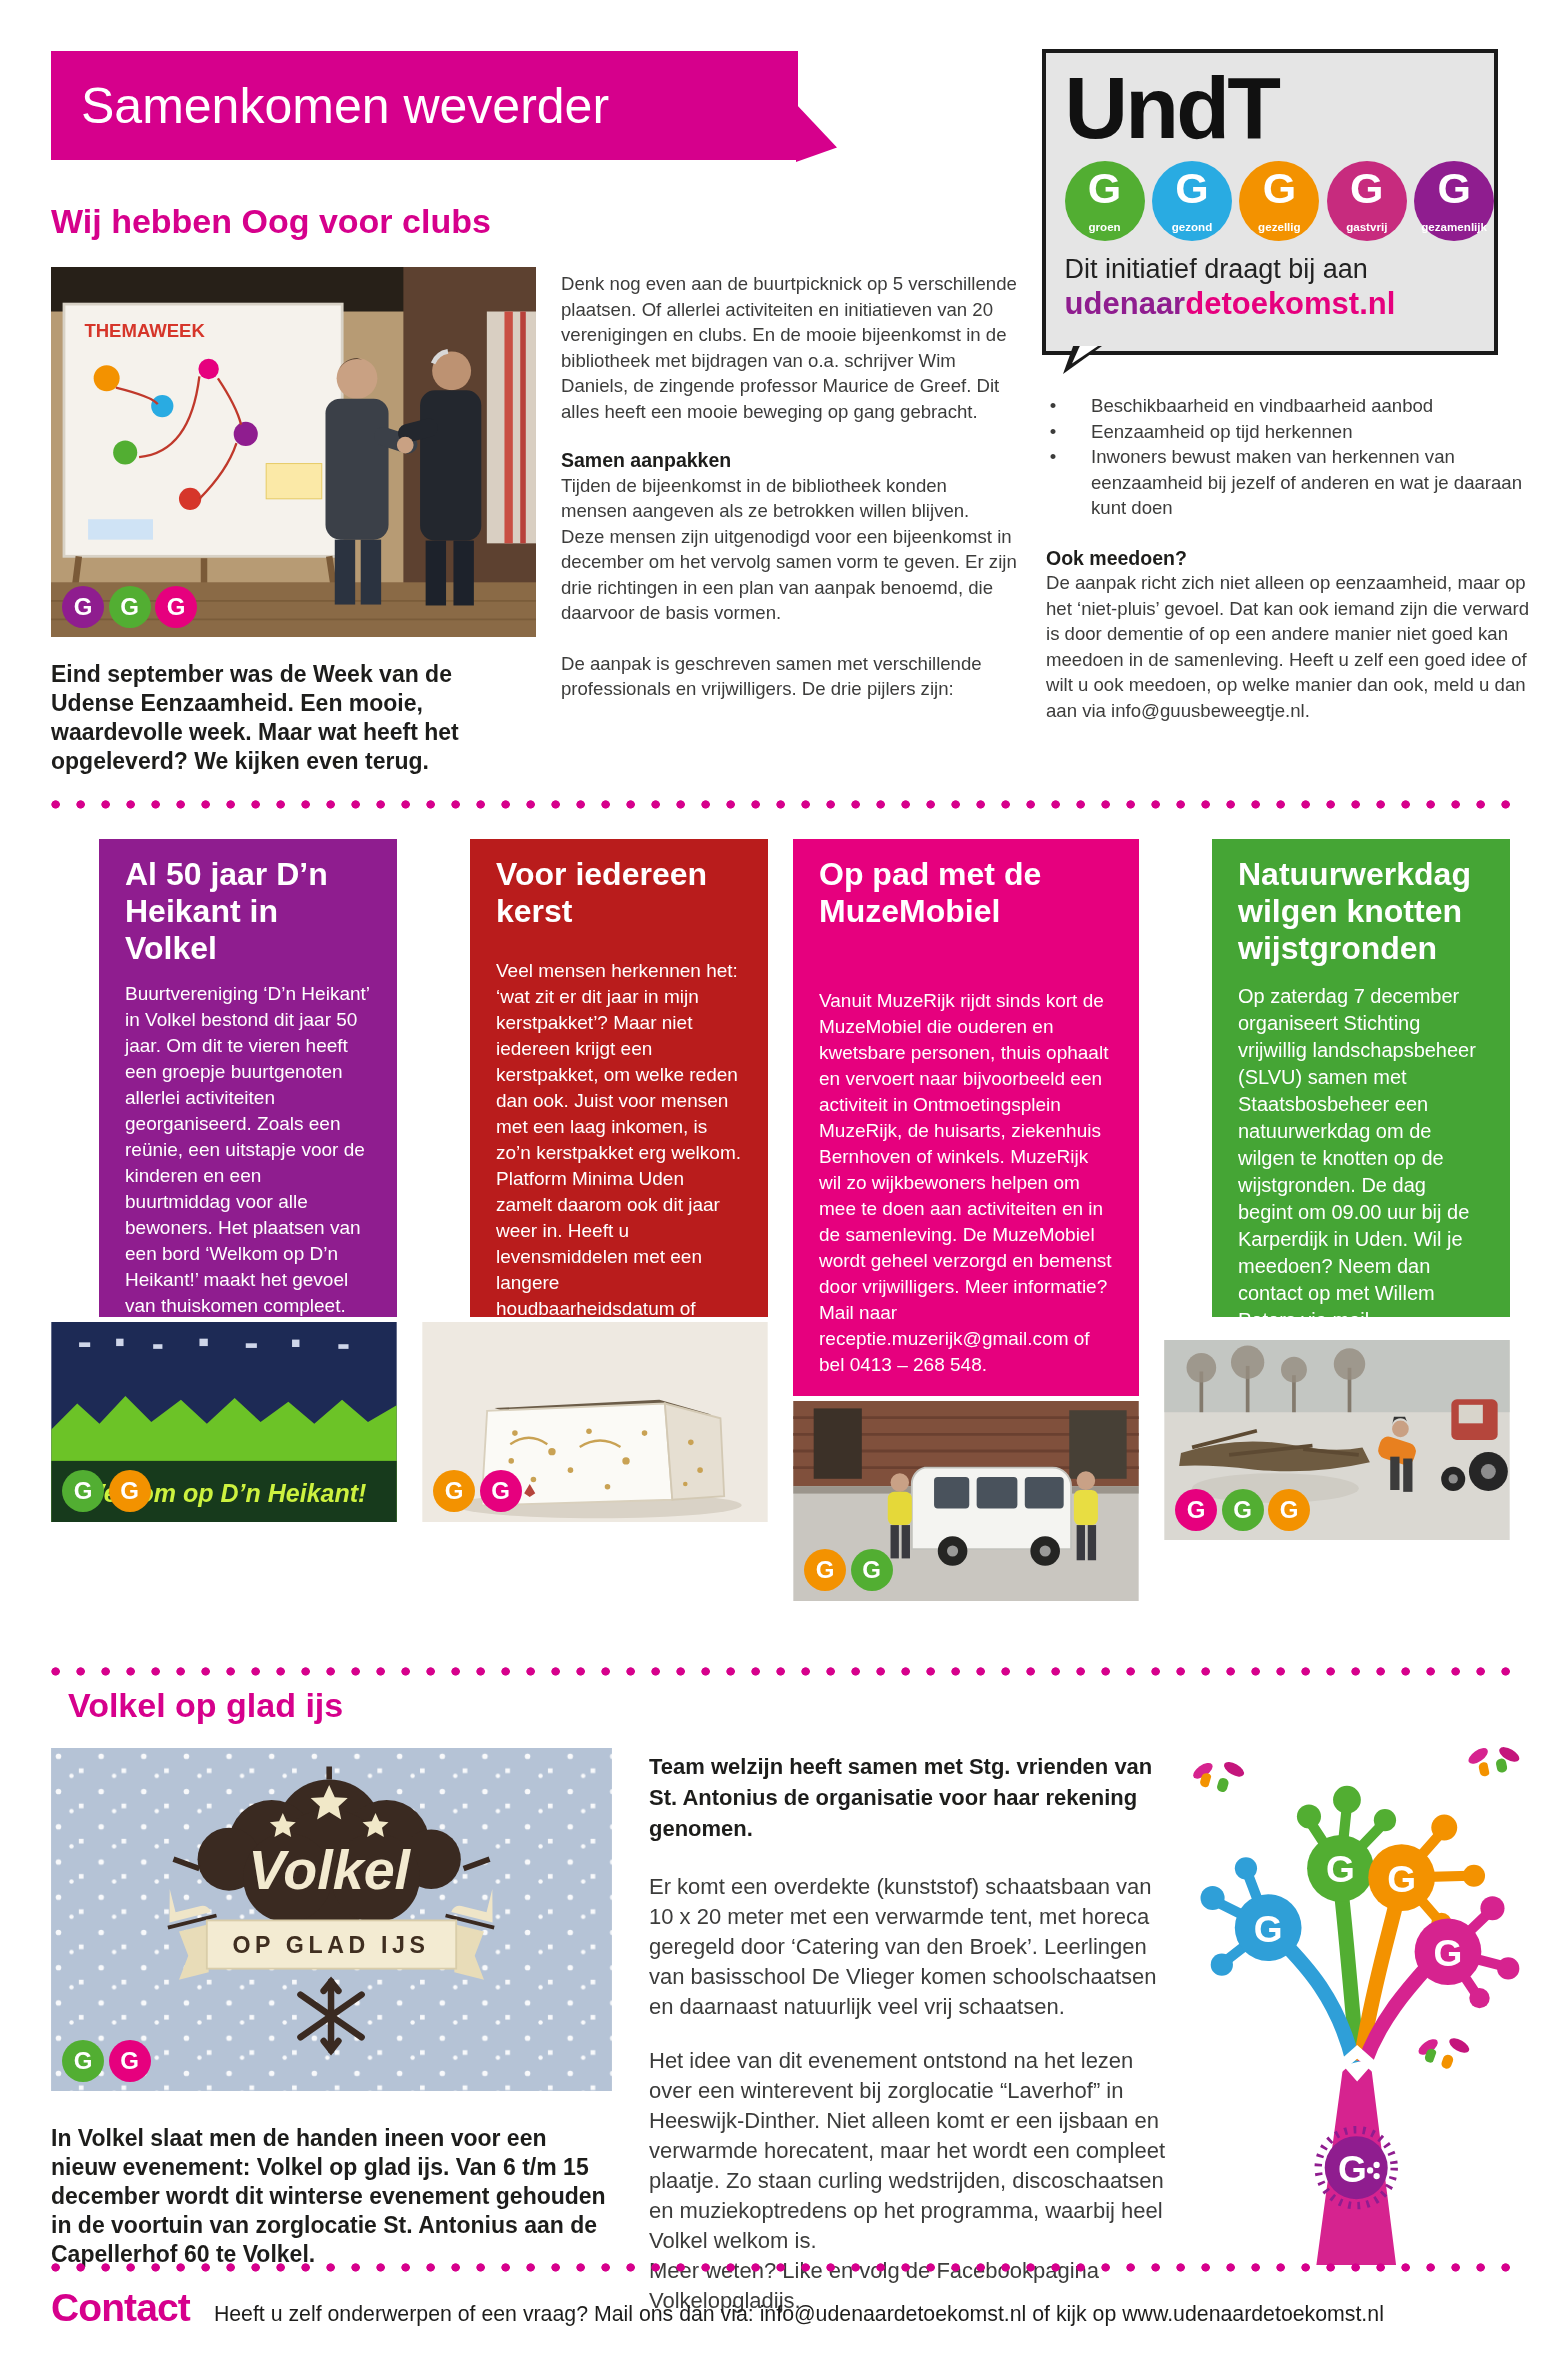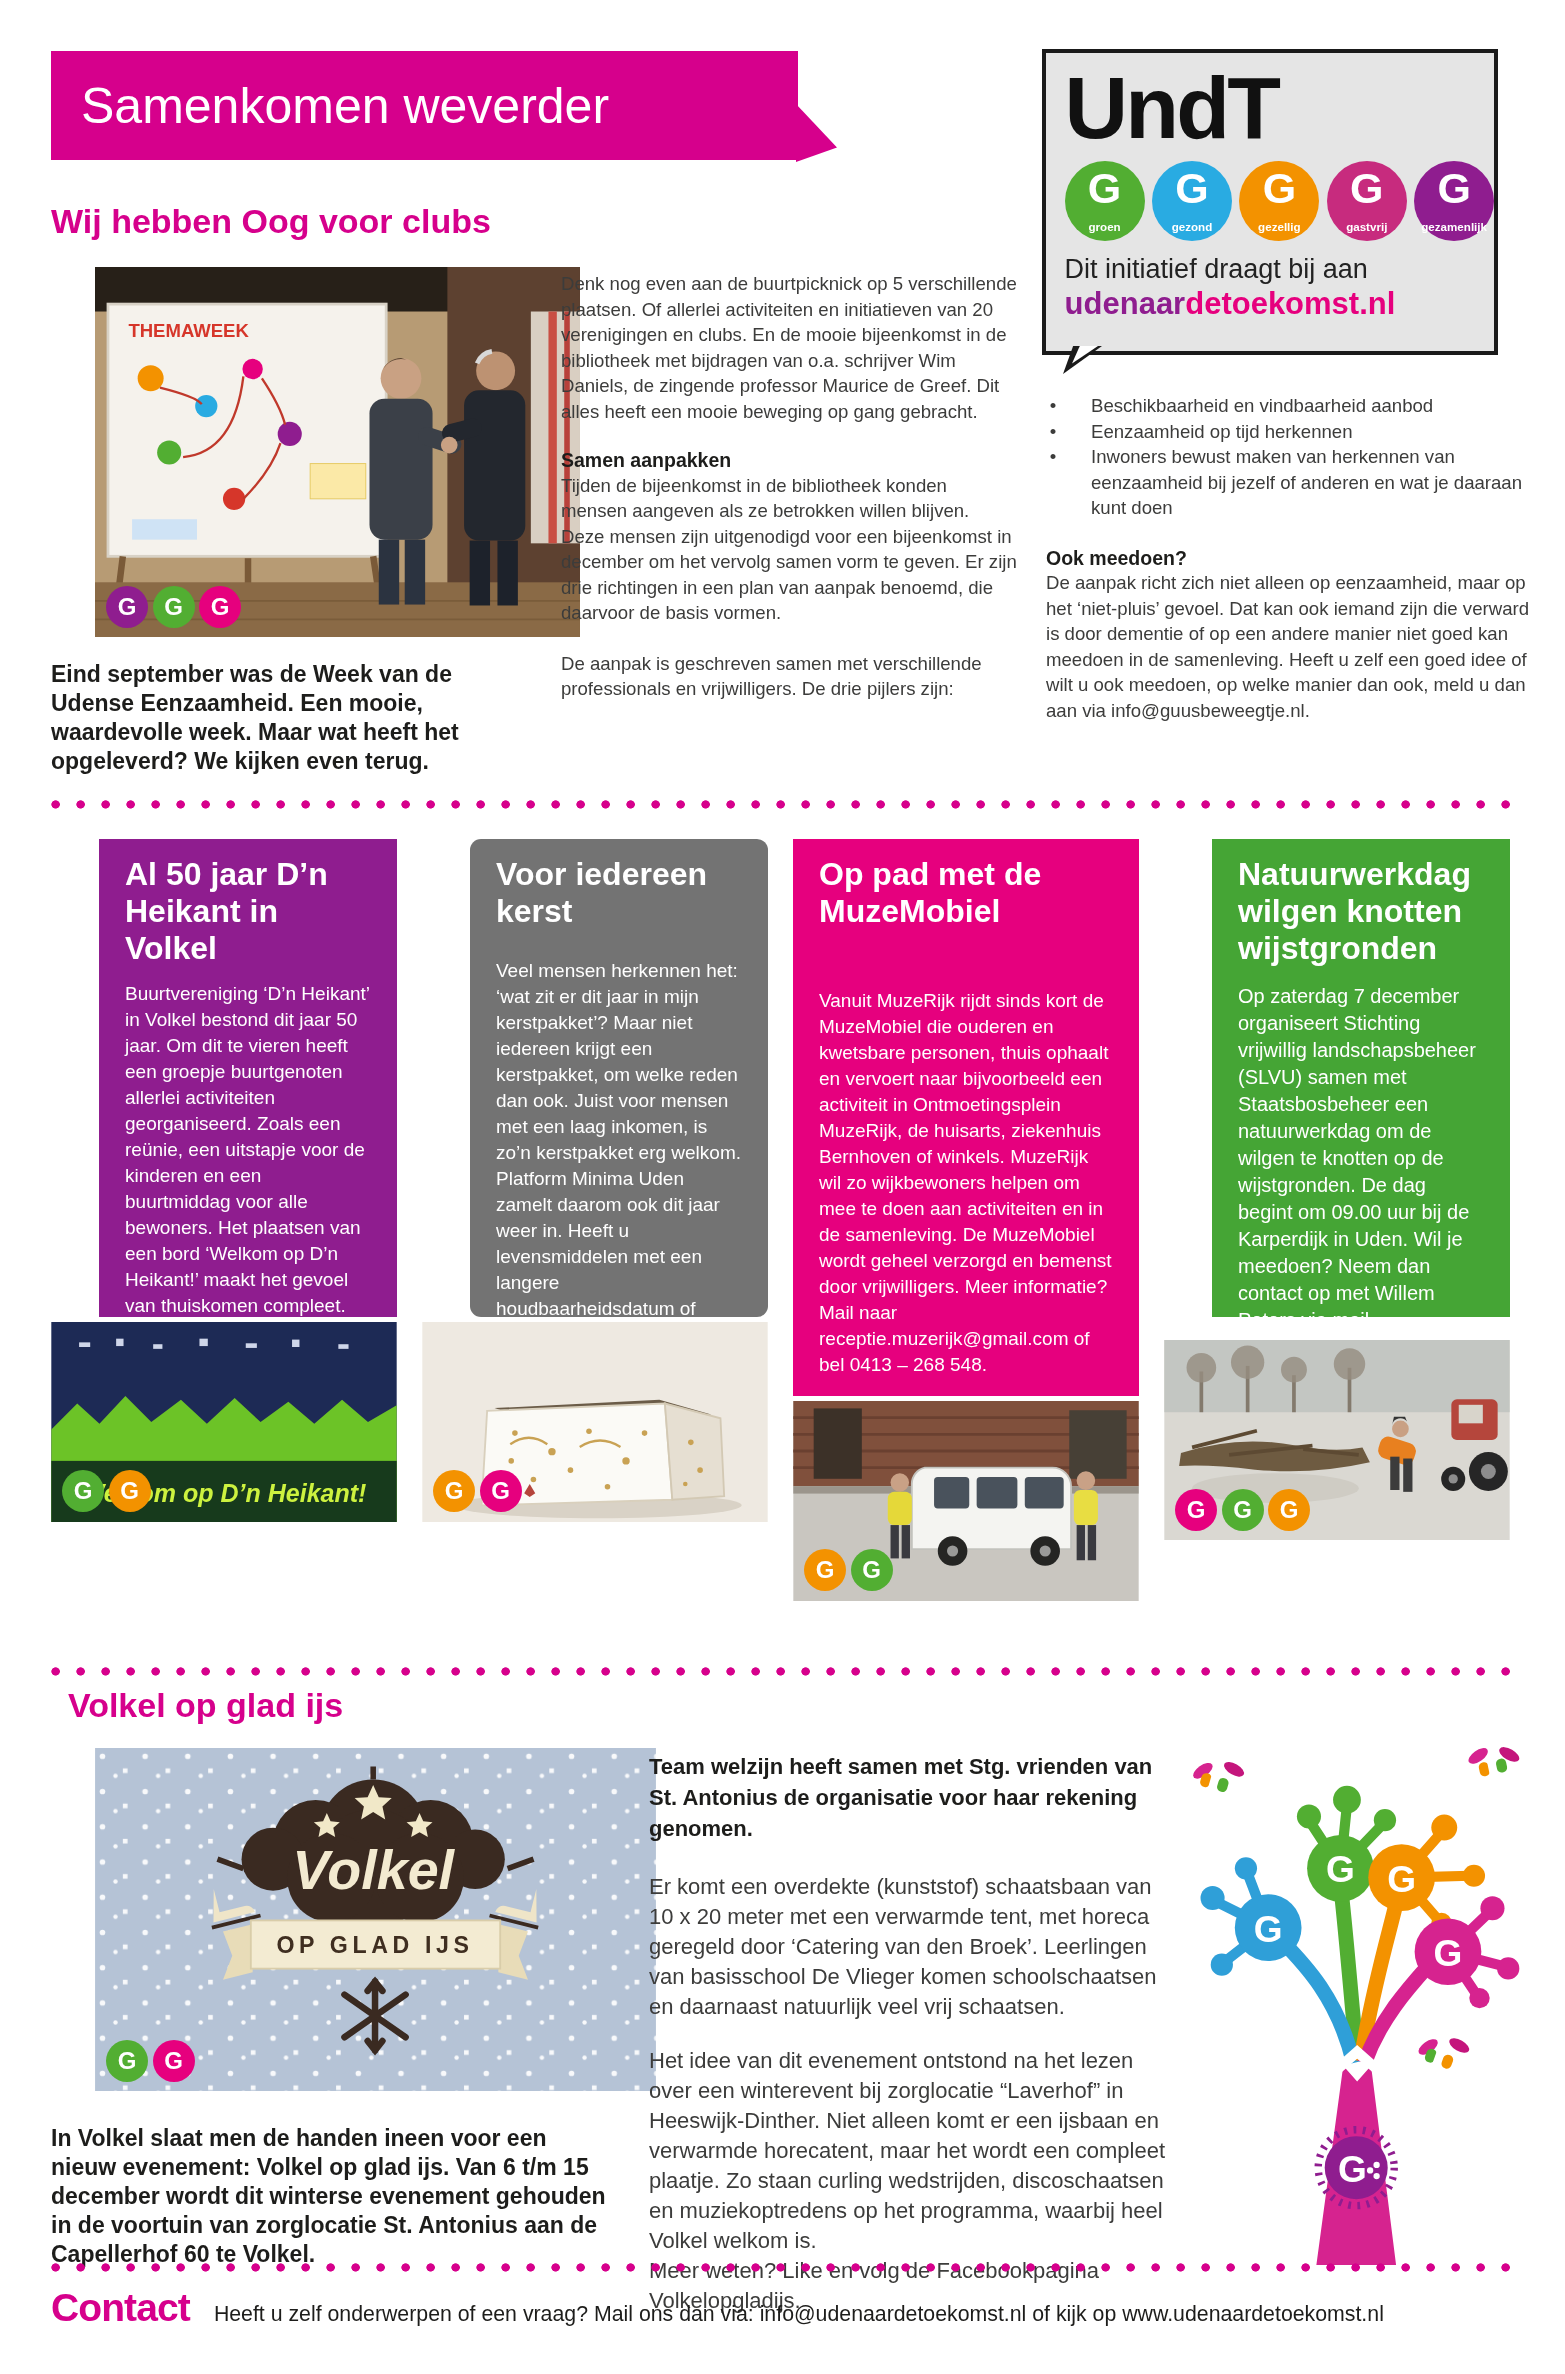--- a/index.html
+++ b/index.html
@@ -22,21 +22,21 @@
   .seal-label{position:absolute;bottom:7.4px;left:0;right:0;text-align:center;font-size:11.6px;font-weight:bold;}
   .tagline{margin-top:13px;font-size:27px;color:#222;}
   .siteline{font-size:31px;font-weight:bold;margin-top:1.9px;}
   .undt-tail1{left:1063px;top:346px;width:39px;height:28px;background:#1a1a1a;
               clip-path:polygon(0 100%,100% 0,26% 0);}
   .undt-tail2{left:1072px;top:346px;width:26px;height:17.6px;background:#fff;
               clip-path:polygon(0 100%,100% 0,30% 0);}
   
   .h-pink{font-size:34px;font-weight:bold;color:#d6008c;margin:0;}
   
-  .photo-frame{overflow:hidden;margin-left:44px;}
+  .photo-frame{overflow:hidden;}
   .chiprow{position:absolute;left:11px;bottom:9.3px;display:flex;gap:4.6px;}
   .gchip{width:42px;height:42px;border-radius:50%;display:flex;align-items:center;justify-content:center;
          color:#fff;font-size:24px;font-weight:bold;}
   
   .body-col p{margin:0 0 25px 0;font-size:18.6px;line-height:25.5px;}
   .body-col h3{margin:0 0 0.9px 0;font-size:19.5px;color:#1d1d1b;}
   .caption{font-size:23px;line-height:29px;font-weight:bold;color:#1d1d1b;}
   ul.bullets{margin:0;padding:0;list-style:none;}
   ul.bullets li{position:relative;padding-left:45px;font-size:18.6px;line-height:25.5px;}
   ul.bullets li::before{content:"•";position:absolute;left:3.7px;top:0;font-size:18.6px;color:#3c3c3b;}
@@ -198,21 +198,21 @@
         <text x="186" y="194" text-anchor="middle" font-size="27" font-style="italic" font-weight="bold" fill="#cdf23f" font-family="'DejaVu Serif',serif">Welkom op D’n Heikant!</text>
       </svg>
       <div class="chiprow">
           <span class="gchip" style="background: rgb(82, 174, 50);">G</span>
           <span class="gchip" style="background: rgb(243, 146, 0);">G</span>
         </div>
     </div>
   </div>
 
   <div class="card c2" style="left:422px;">
-    <div class="card-block" style="background: #737373; border-radius: 11px;">
+    <div class="card-block" style="background: #b91c1c;">
       <h2>Voor iedereen kerst</h2>
       <p>Veel mensen herkennen het: ‘wat zit er dit jaar in mijn kerstpakket’? Maar niet iedereen krijgt een kerstpakket, om welke reden dan ook. Juist voor mensen met een laag inkomen, is zo’n kerstpakket erg welkom. Platform Minima Uden zamelt daarom ook dit jaar weer in. Heeft u levensmiddelen met een langere houdbaarheidsdatum of schoonmaakmiddelen? U kunt deze inleveren bij de Top1Toys winkel!</p>
     </div>
     <div class="photo">
       <svg viewBox="0 0 373 216" width="346" height="200">
         <rect width="373" height="216" fill="#eee9e1"></rect>
         <ellipse cx="190" cy="198" rx="155" ry="14" fill="#d9d2c6"></ellipse>
         <polygon points="78,93 256,84 312,100 128,110" fill="#6b5c48"></polygon>
         <polygon points="70,96 262,88 270,192 64,198" fill="#fbfaf6" stroke="#d9d0bd" stroke-width="2"></polygon>
         <polygon points="262,88 322,104 326,188 270,192" fill="#e6dfd2" stroke="#d3c9b4" stroke-width="2"></polygon>

